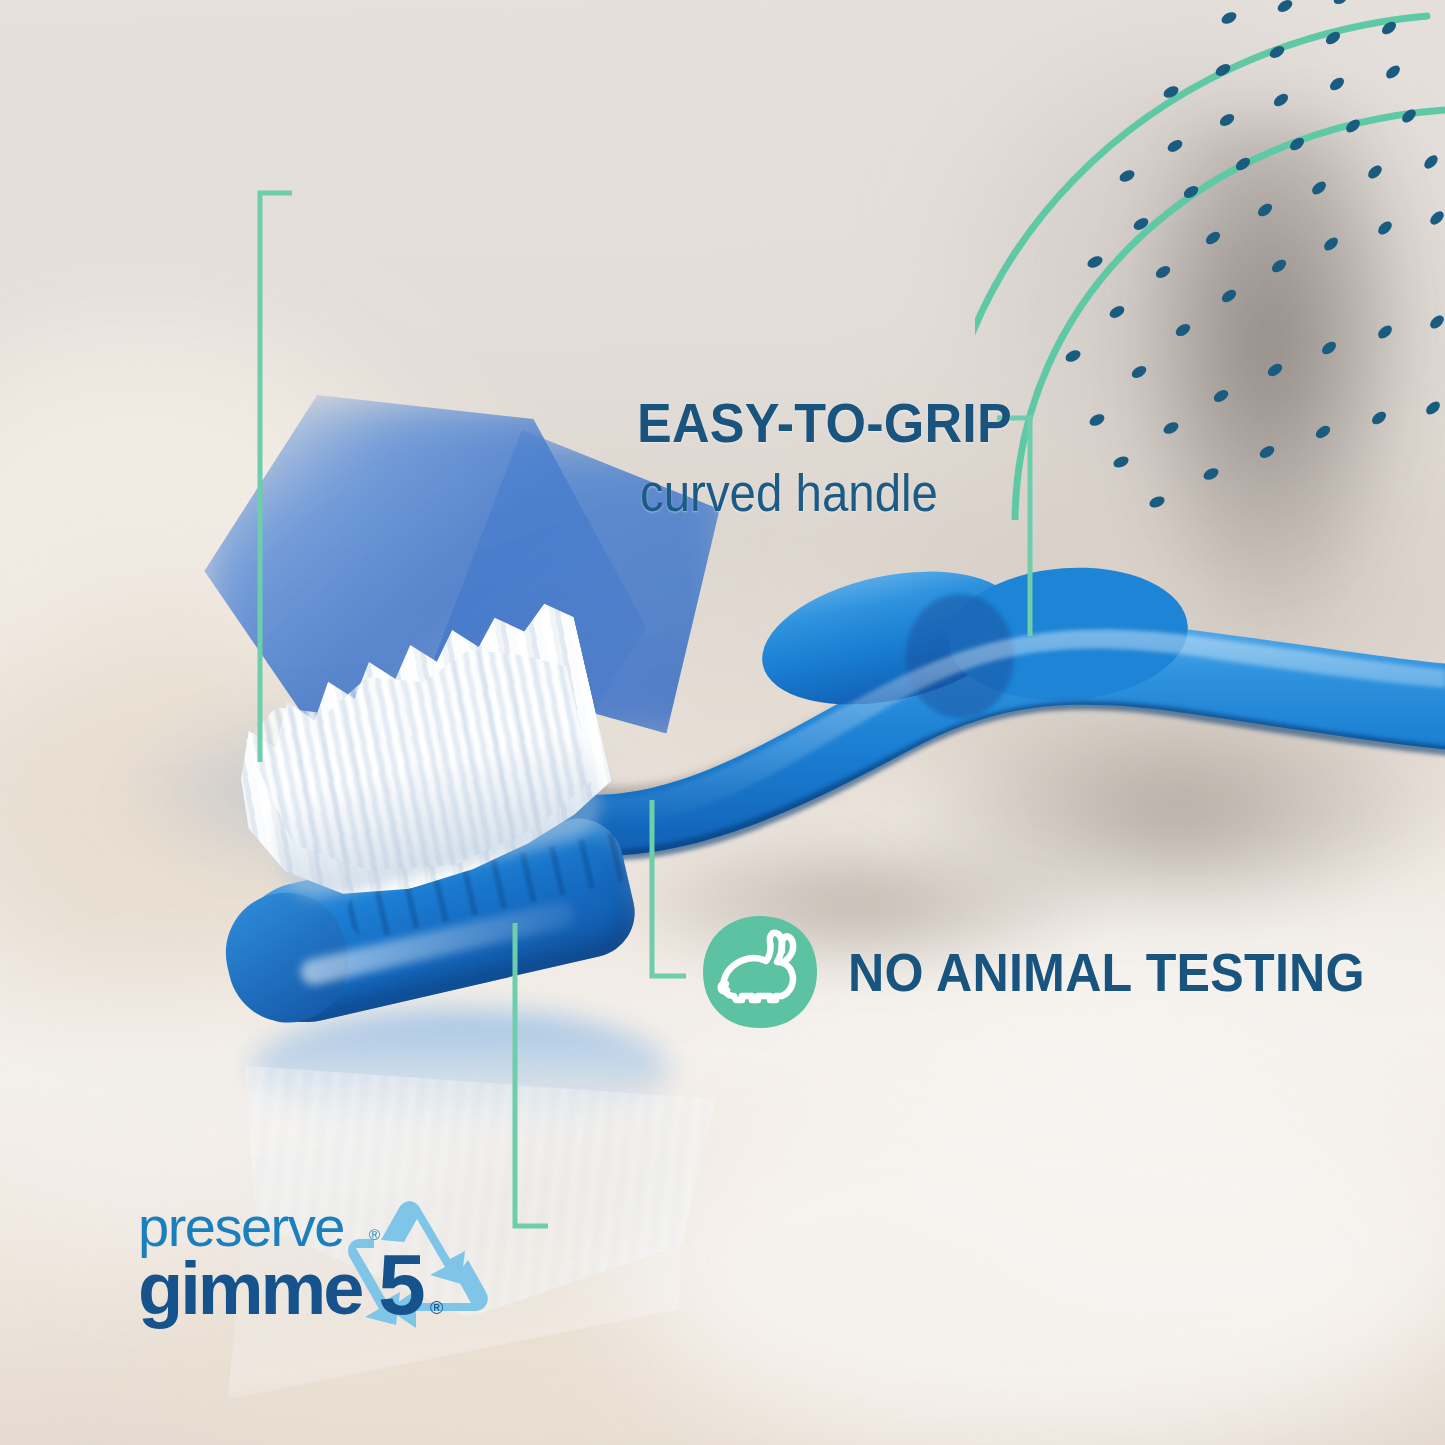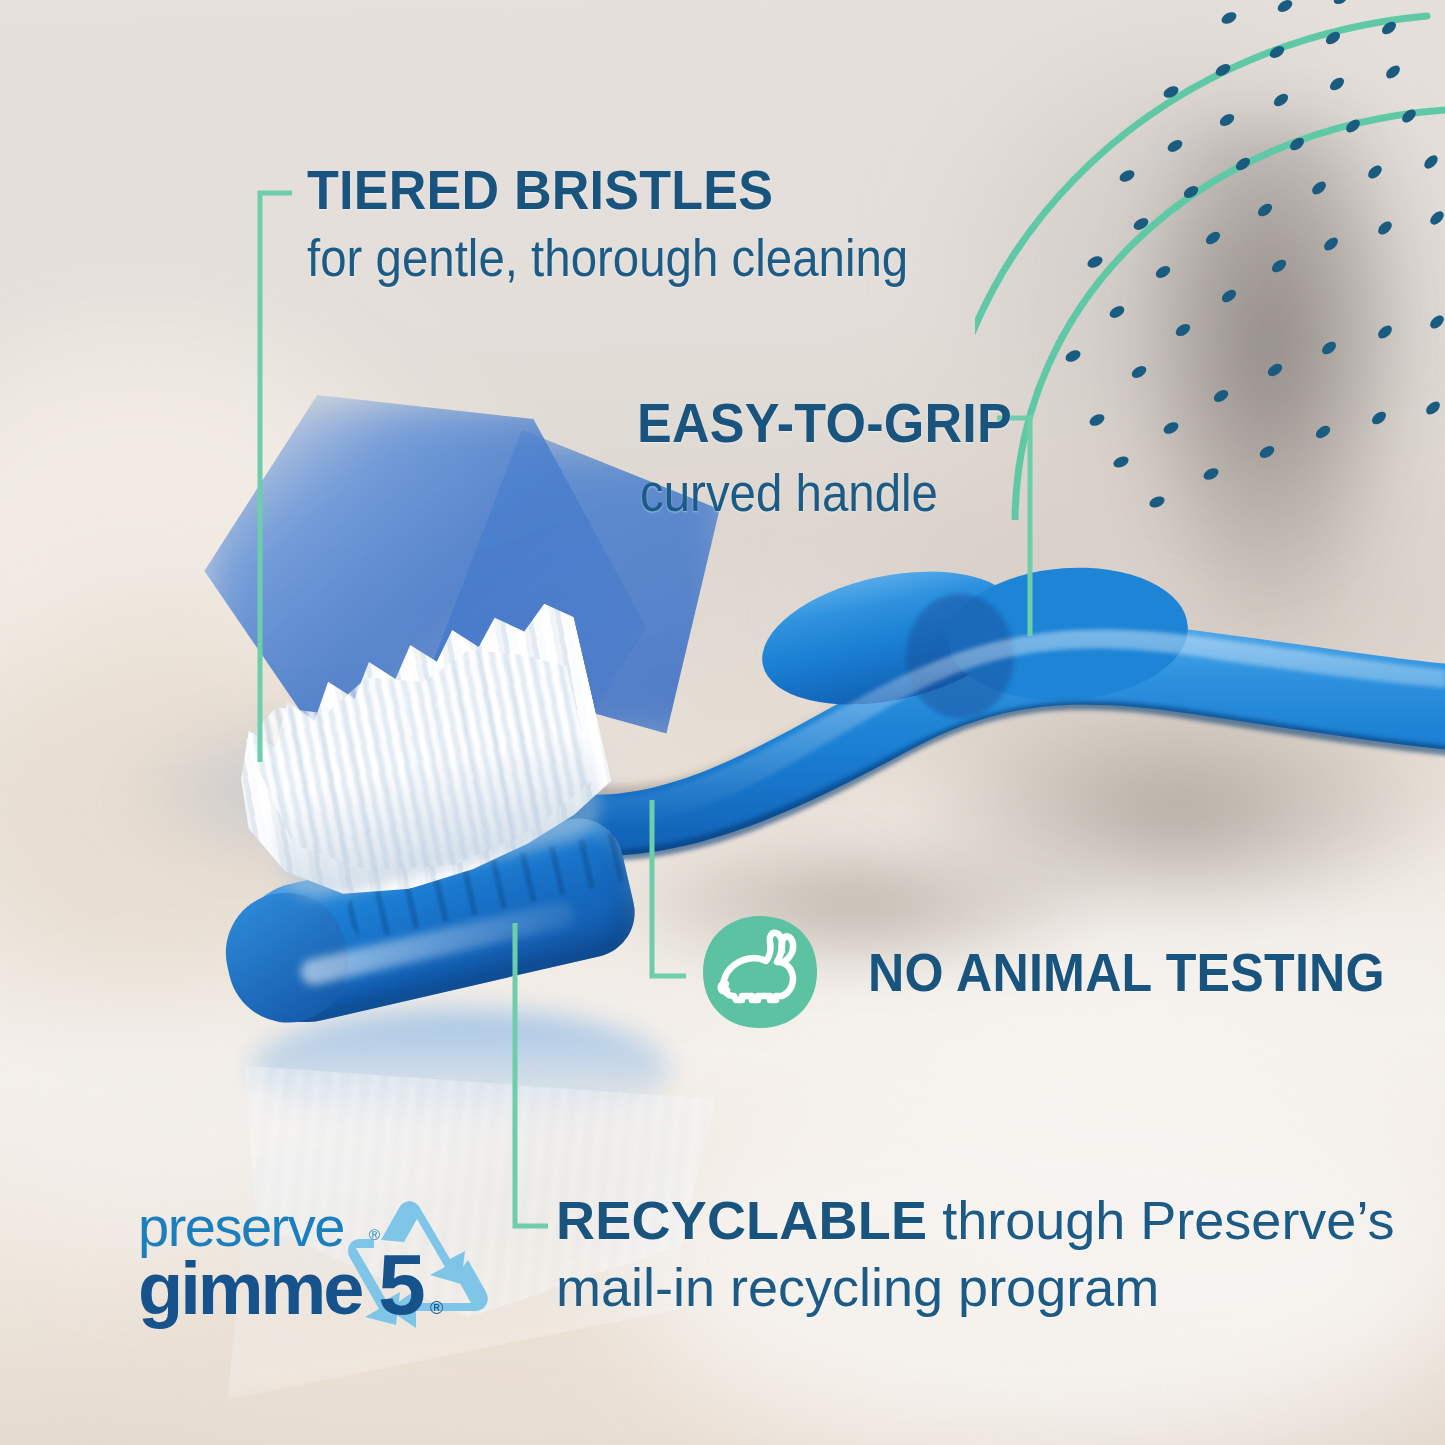--- a/index.html
+++ b/index.html
@@ -185,21 +185,21 @@
 
   #co-bristles{left:307px;top:162px;}
   #co-bristles .hd{font-size:56px;transform:scaleX(.93);transform-origin:left center;}
   #co-bristles .sub{font-size:51px;margin-top:14px;transform:scaleX(.93);transform-origin:left center;}
 
   #co-grip{left:637px;top:395px;}
   #co-grip .hd{font-size:56px;transform:scaleX(.93);transform-origin:left center;}
   #co-grip .sub{font-size:51px;margin-top:16px;transform:scaleX(.93);transform-origin:left center;margin-left:3px;}
 
   
-  #co-animal{left:700px;top:912px;display:flex;align-items:center;gap:48px;}
+  #co-animal{left:700px;top:912px;display:flex;align-items:center;gap:28px;}
   .bunny-badge{
     position:relative;width:120px;height:120px;flex:0 0 auto;
   }
   #co-animal .hd{font-size:54px;transform:scaleX(.93);transform-origin:left center;}
 
   
   #co-recycle{left:556px;top:1192px;}
   #co-recycle .line{white-space:nowrap;}
   #co-recycle .hd{font-size:54px;display:inline;transform:none;}
   #co-recycle .sub{font-size:54px;display:inline;}
@@ -368,24 +368,20 @@
 
         <path d="M997,418 L1030,418 L1030,636"></path>
 
         <path d="M652,800 L652,976 L686,976"></path>
 
         <path d="M515,923 L515,1226 L548,1226"></path>
       </g>
     </svg>
   </div>
 
-  <div class="callout" id="co-bristles">
-    <div class="hd">TIERED BRISTLES</div>
-    <div class="sub">for gentle, thorough cleaning</div>
-  </div>
 
   <div class="callout" id="co-grip">
     <div class="hd">EASY-TO-GRIP</div>
     <div class="sub">curved handle</div>
   </div>
 
   <div class="callout" id="co-animal">
     <div class="bunny-badge">
       <svg width="120" height="120" viewBox="0 0 120 120">
         <path d="M60,4 C92,4 116,24 117,58 C118,92 94,116 60,116 C26,116 3,94 3,60 C3,26 28,4 60,4 Z" fill="#5dc2a2"></path>
@@ -399,28 +395,20 @@
 
           <path d="M84,50 C90,46 94,39 93,32 C92,26 88,23 85,25 C82,27 81,33 82,39"></path>
 
           <path d="M26,72 C22,71 20,74 21,77 C22,80 25,80 27,78"></path>
         </g>
       </svg>
     </div>
     <div class="hd">NO ANIMAL TESTING</div>
   </div>
 
-  <div class="callout" id="co-recycle">
-    <div class="line l1">
-      <span class="hd">RECYCLABLE</span><span class="sub"> through Preserve’s</span>
-    </div>
-    <div class="line l2">
-      <span class="sub">mail-in recycling program</span>
-    </div>
-  </div>
 
   <div id="logo">
     <svg width="360" height="140" viewBox="0 0 360 140">
 
       <g fill="#7ec5e8">
 
         <path d="M243,44 L261,12 C266,3 277,3 282,12 L312,63 L327,55 L323,88 L292,79 L307,71 L279,23 L266,46 Z"></path>
 
         <path d="M330,64 L348,96 C353,105 347,115 337,115 L278,115 L278,132 L250,113 L278,94 L278,107 L333,107 L318,80 Z"></path>
 

